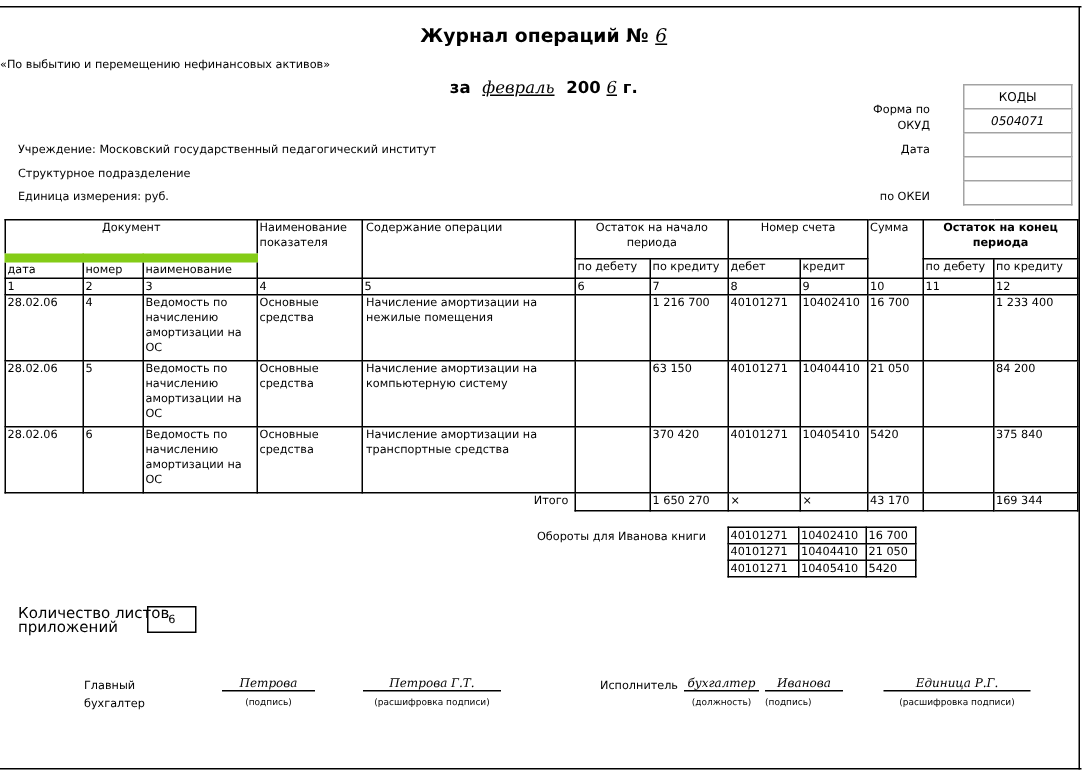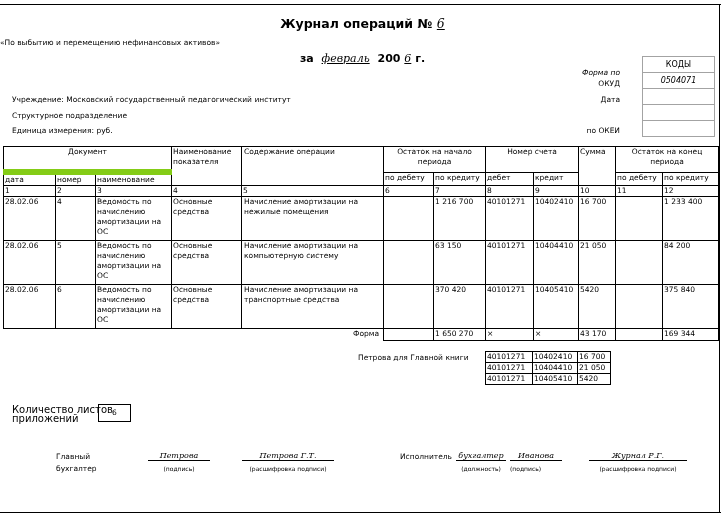--- a/index.html
+++ b/index.html
@@ -59,21 +59,21 @@
 </div>
 <div class="abs subtitle">«По выбытию и перемещению нефинансовых активов»</div>
 <div class="abs period">
   <span>за</span>
   <span class="u" style="padding:0 4px;">февраль</span>
   <span>200</span><span> </span><span class="u2">6</span>
   <span>г.</span>
 </div>
 
 <div class="codes-labels">
-  <div class="abs" style="left:560px; width:60px; top:68px; text-align:right; font-size:7.5px;font-style:italic;">Форма по</div>
+  <div class="abs" style="left:560px; width:60px; top:68px; text-align:right; font-size:7.5px;">Форма по</div>
   <div class="abs" style="left:560px; width:60px; top:79px; text-align:right; font-size:7.5px;">ОКУД</div>
   <div class="abs" style="left:560px; width:60px; top:95px; text-align:right; font-size:7.5px;">Дата</div>
   <div class="abs" style="left:560px; width:60px; top:126px; font-size:7.5px;">по ОКЕИ</div>
 </div>
 <table class="codes">
   <tbody>
       <tr>
         <td>КОДЫ</td>
       </tr>
   <tr>
@@ -117,21 +117,21 @@
       <col style="width:56px">
   </colgroup>
   <tbody>
       <tr class="h1">
     <td colspan="3" class="center" style="border-bottom:6px solid #84cc16; vertical-align:top;">Документ</td>
     <td rowspan="2" style="white-space:normal;">Наименование показателя</td>
     <td rowspan="2" style="padding-left:2px;">Содержание операции</td>
     <td colspan="2" class="center" style="white-space:normal;">Остаток на начало периода</td>
     <td colspan="2" class="center">Номер счета</td>
     <td rowspan="2">Сумма</td>
-    <td colspan="2" class="center" style="white-space:normal;">Остаток на конец периода</td>
+    <td colspan="2" class="center" style="white-space:normal;font-weight:bold;">Остаток на конец периода</td>
   </tr>
   <tr class="h2">
     <td>дата</td>
     <td>номер</td>
     <td>наименование</td>
     <td>по дебету</td>
     <td>по кредиту</td>
     <td>дебет</td>
     <td>кредит</td>
     <td>по дебету</td>
@@ -187,33 +187,33 @@
     <td style="white-space:normal; padding-left:2px;">Начисление амортизации на транспортные средства</td>
     <td></td>
     <td>370 420</td>
     <td>40101271</td>
     <td>10405410</td>
     <td>5420</td>
     <td></td>
     <td>375 840</td>
   </tr>
   <tr class="h3" style="height:12px;">
-    <td colspan="5" class="noborder right" style="border-left:none; border-bottom:none;">Форма</td>
+    <td colspan="5" class="noborder right" style="border-left:none; border-bottom:none;">Итого</td>
     <td></td>
     <td>1 650 270</td>
     <td>×</td>
     <td>×</td>
     <td>43 170</td>
     <td></td>
     <td>169 344</td>
   </tr>
 </tbody>
   </table>
 
-<div class="abs" style="left:358px; top:353px; font-size:7.5px;">Петрова для Главной книги</div>
+<div class="abs" style="left:358px; top:353px; font-size:7.5px;">Обороты для Иванова книги</div>
 <table class="turn">
   <colgroup>
       <col style="width:47px">
       <col style="width:45px">
       <col style="width:33px">
     </colgroup>
   <tbody>
       <tr>
     <td>40101271</td>
     <td>10402410</td>
@@ -243,14 +243,14 @@
 <div class="abs sig-val" style="left:148px; top:451px; width:62px;">Петрова</div>
 <div class="abs sig-cap" style="left:148px; top:465px; width:62px;">(подпись)</div>
 <div class="abs sig-val" style="left:242px; top:451px; width:92px;">Петрова Г.Т.</div>
 <div class="abs sig-cap" style="left:242px; top:465px; width:92px;">(расшифровка подписи)</div>
 
 <div class="abs sig" style="left:400px; top:452px;">Исполнитель</div>
 <div class="abs sig-val" style="left:456px; top:451px; width:50px;">бухгалтер</div>
 <div class="abs sig-cap" style="left:456px; top:465px; width:50px;">(должность)</div>
 <div class="abs sig-val" style="left:510px; top:451px; width:52px;">Иванова</div>
 <div class="abs sig-cap" style="left:510px; top:465px; width:44px; text-align:left;">(подпись)</div>
-<div class="abs sig-val" style="left:589px; top:451px; width:98px;">Журнал Р.Г.</div>
+<div class="abs sig-val" style="left:589px; top:451px; width:98px;">Единица Р.Г.</div>
 <div class="abs sig-cap" style="left:589px; top:465px; width:98px;">(расшифровка подписи)</div>
 
 </body></html>

